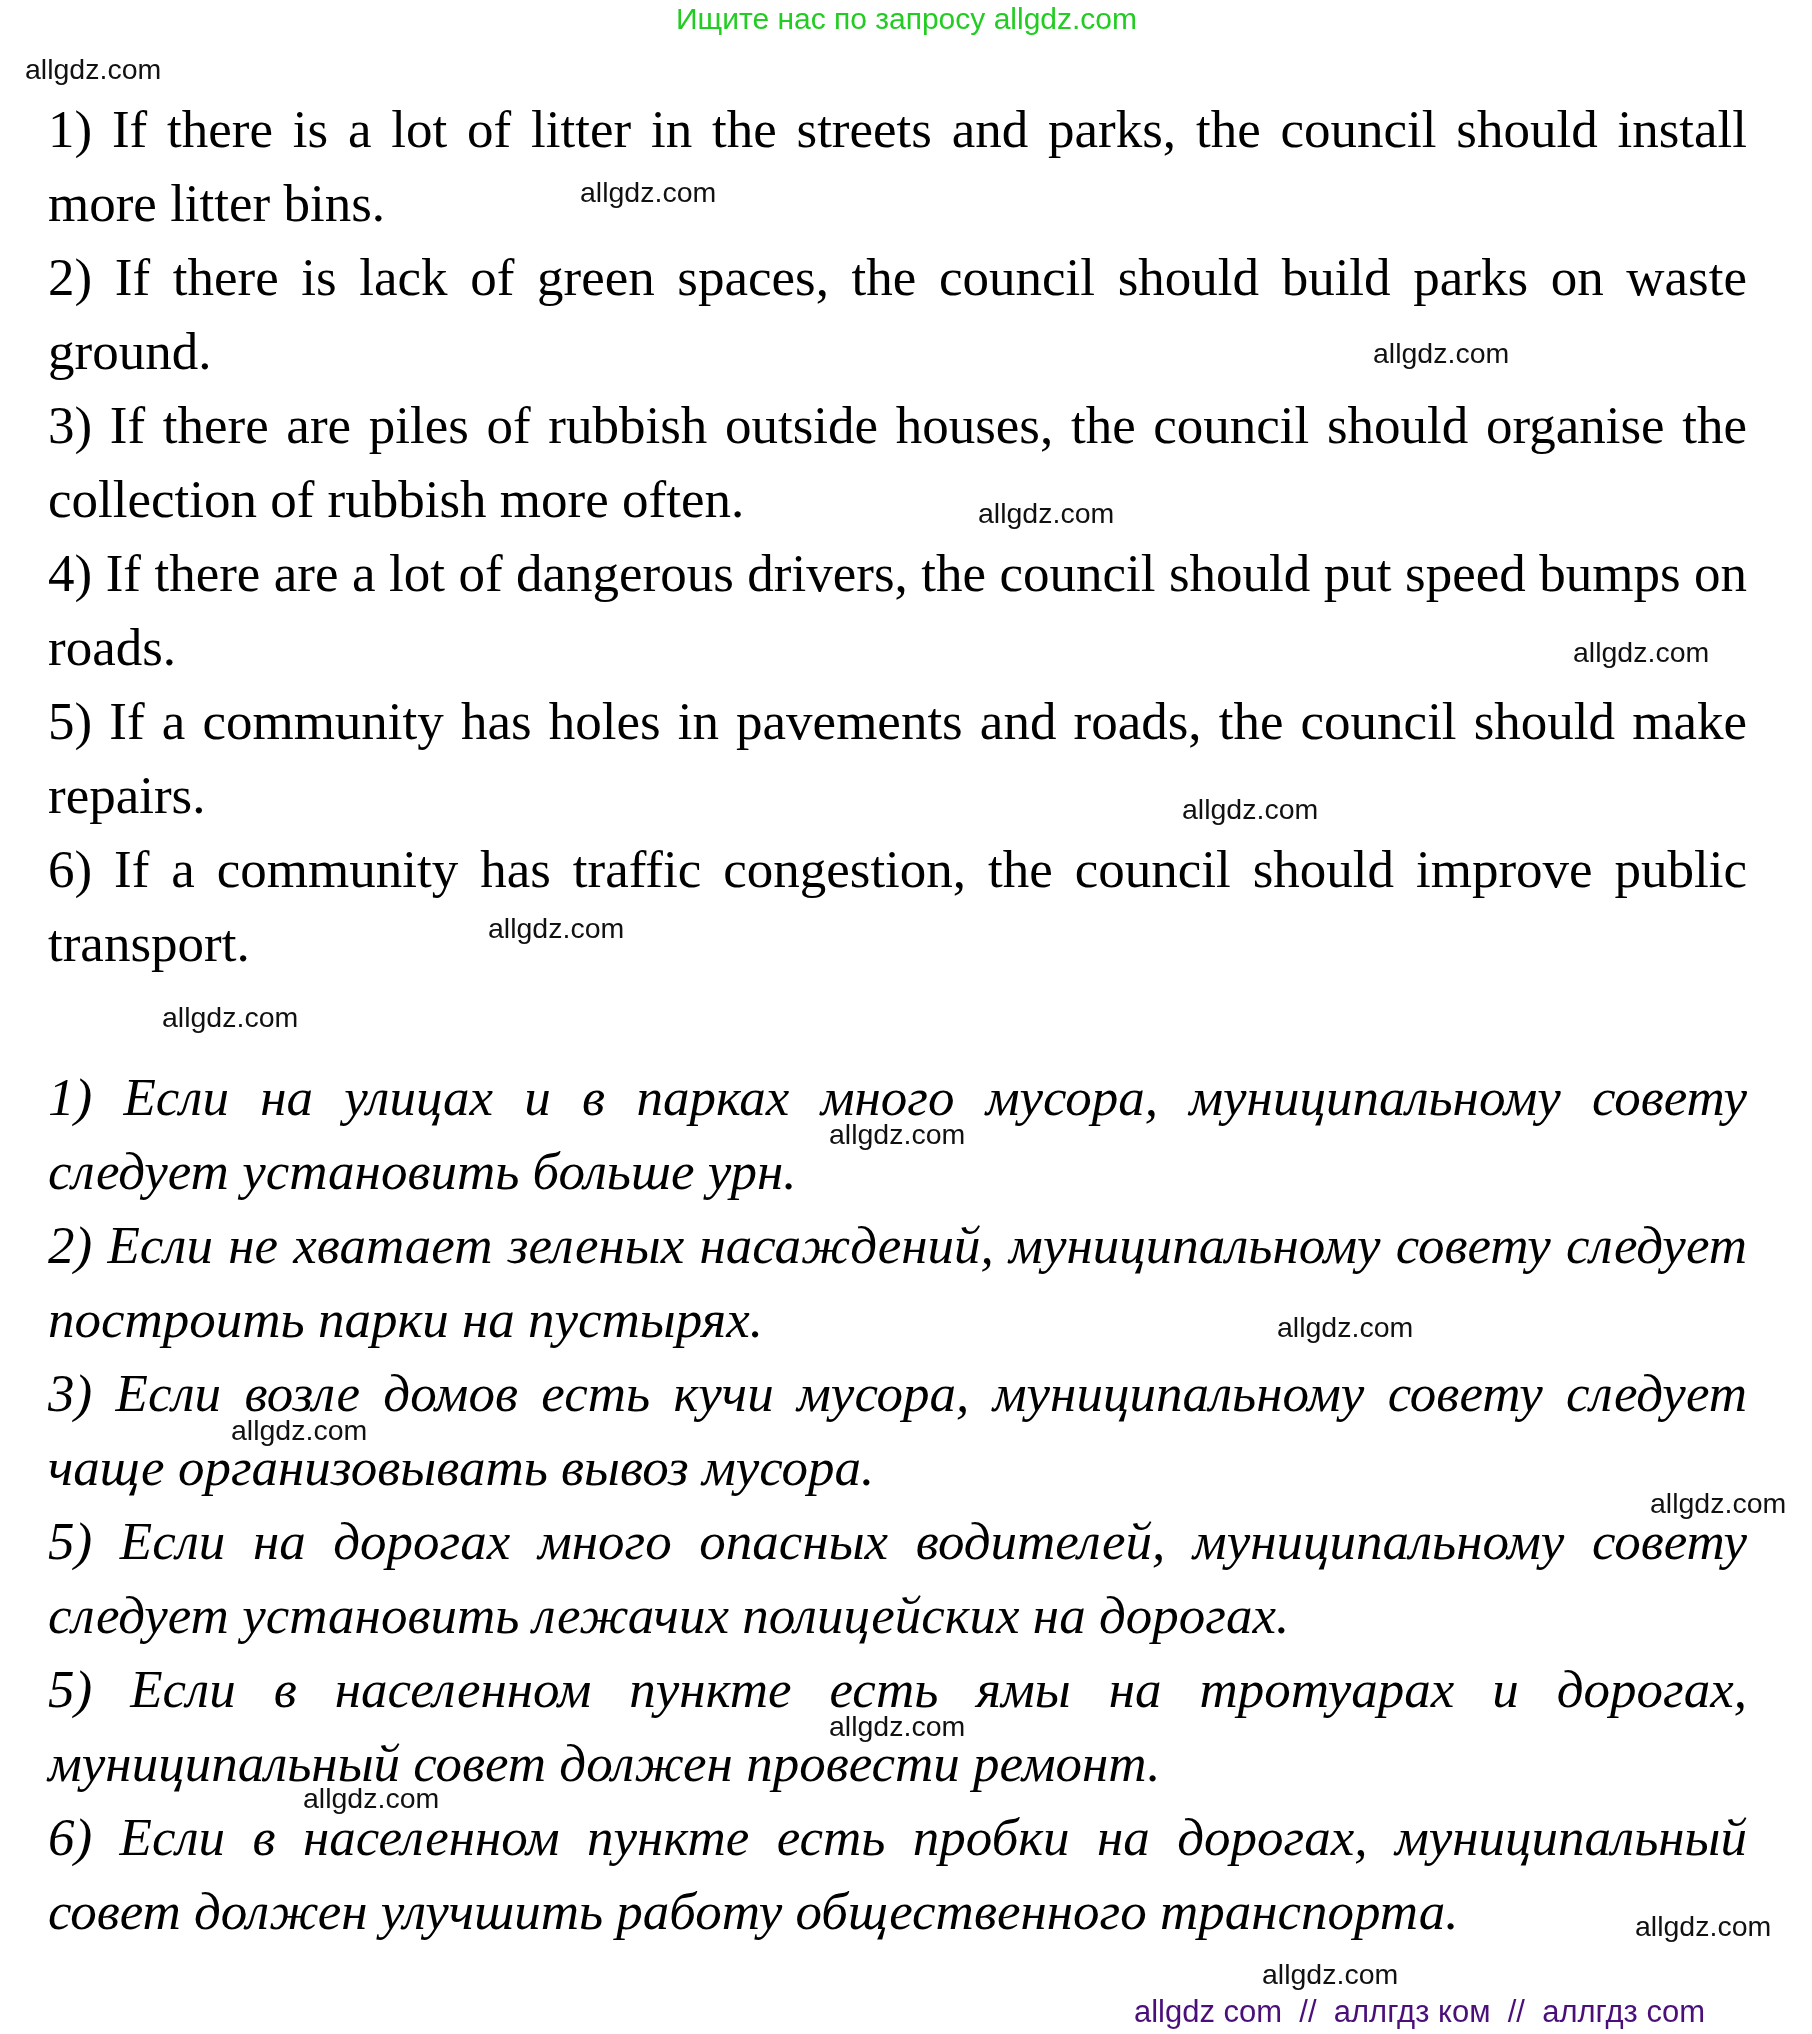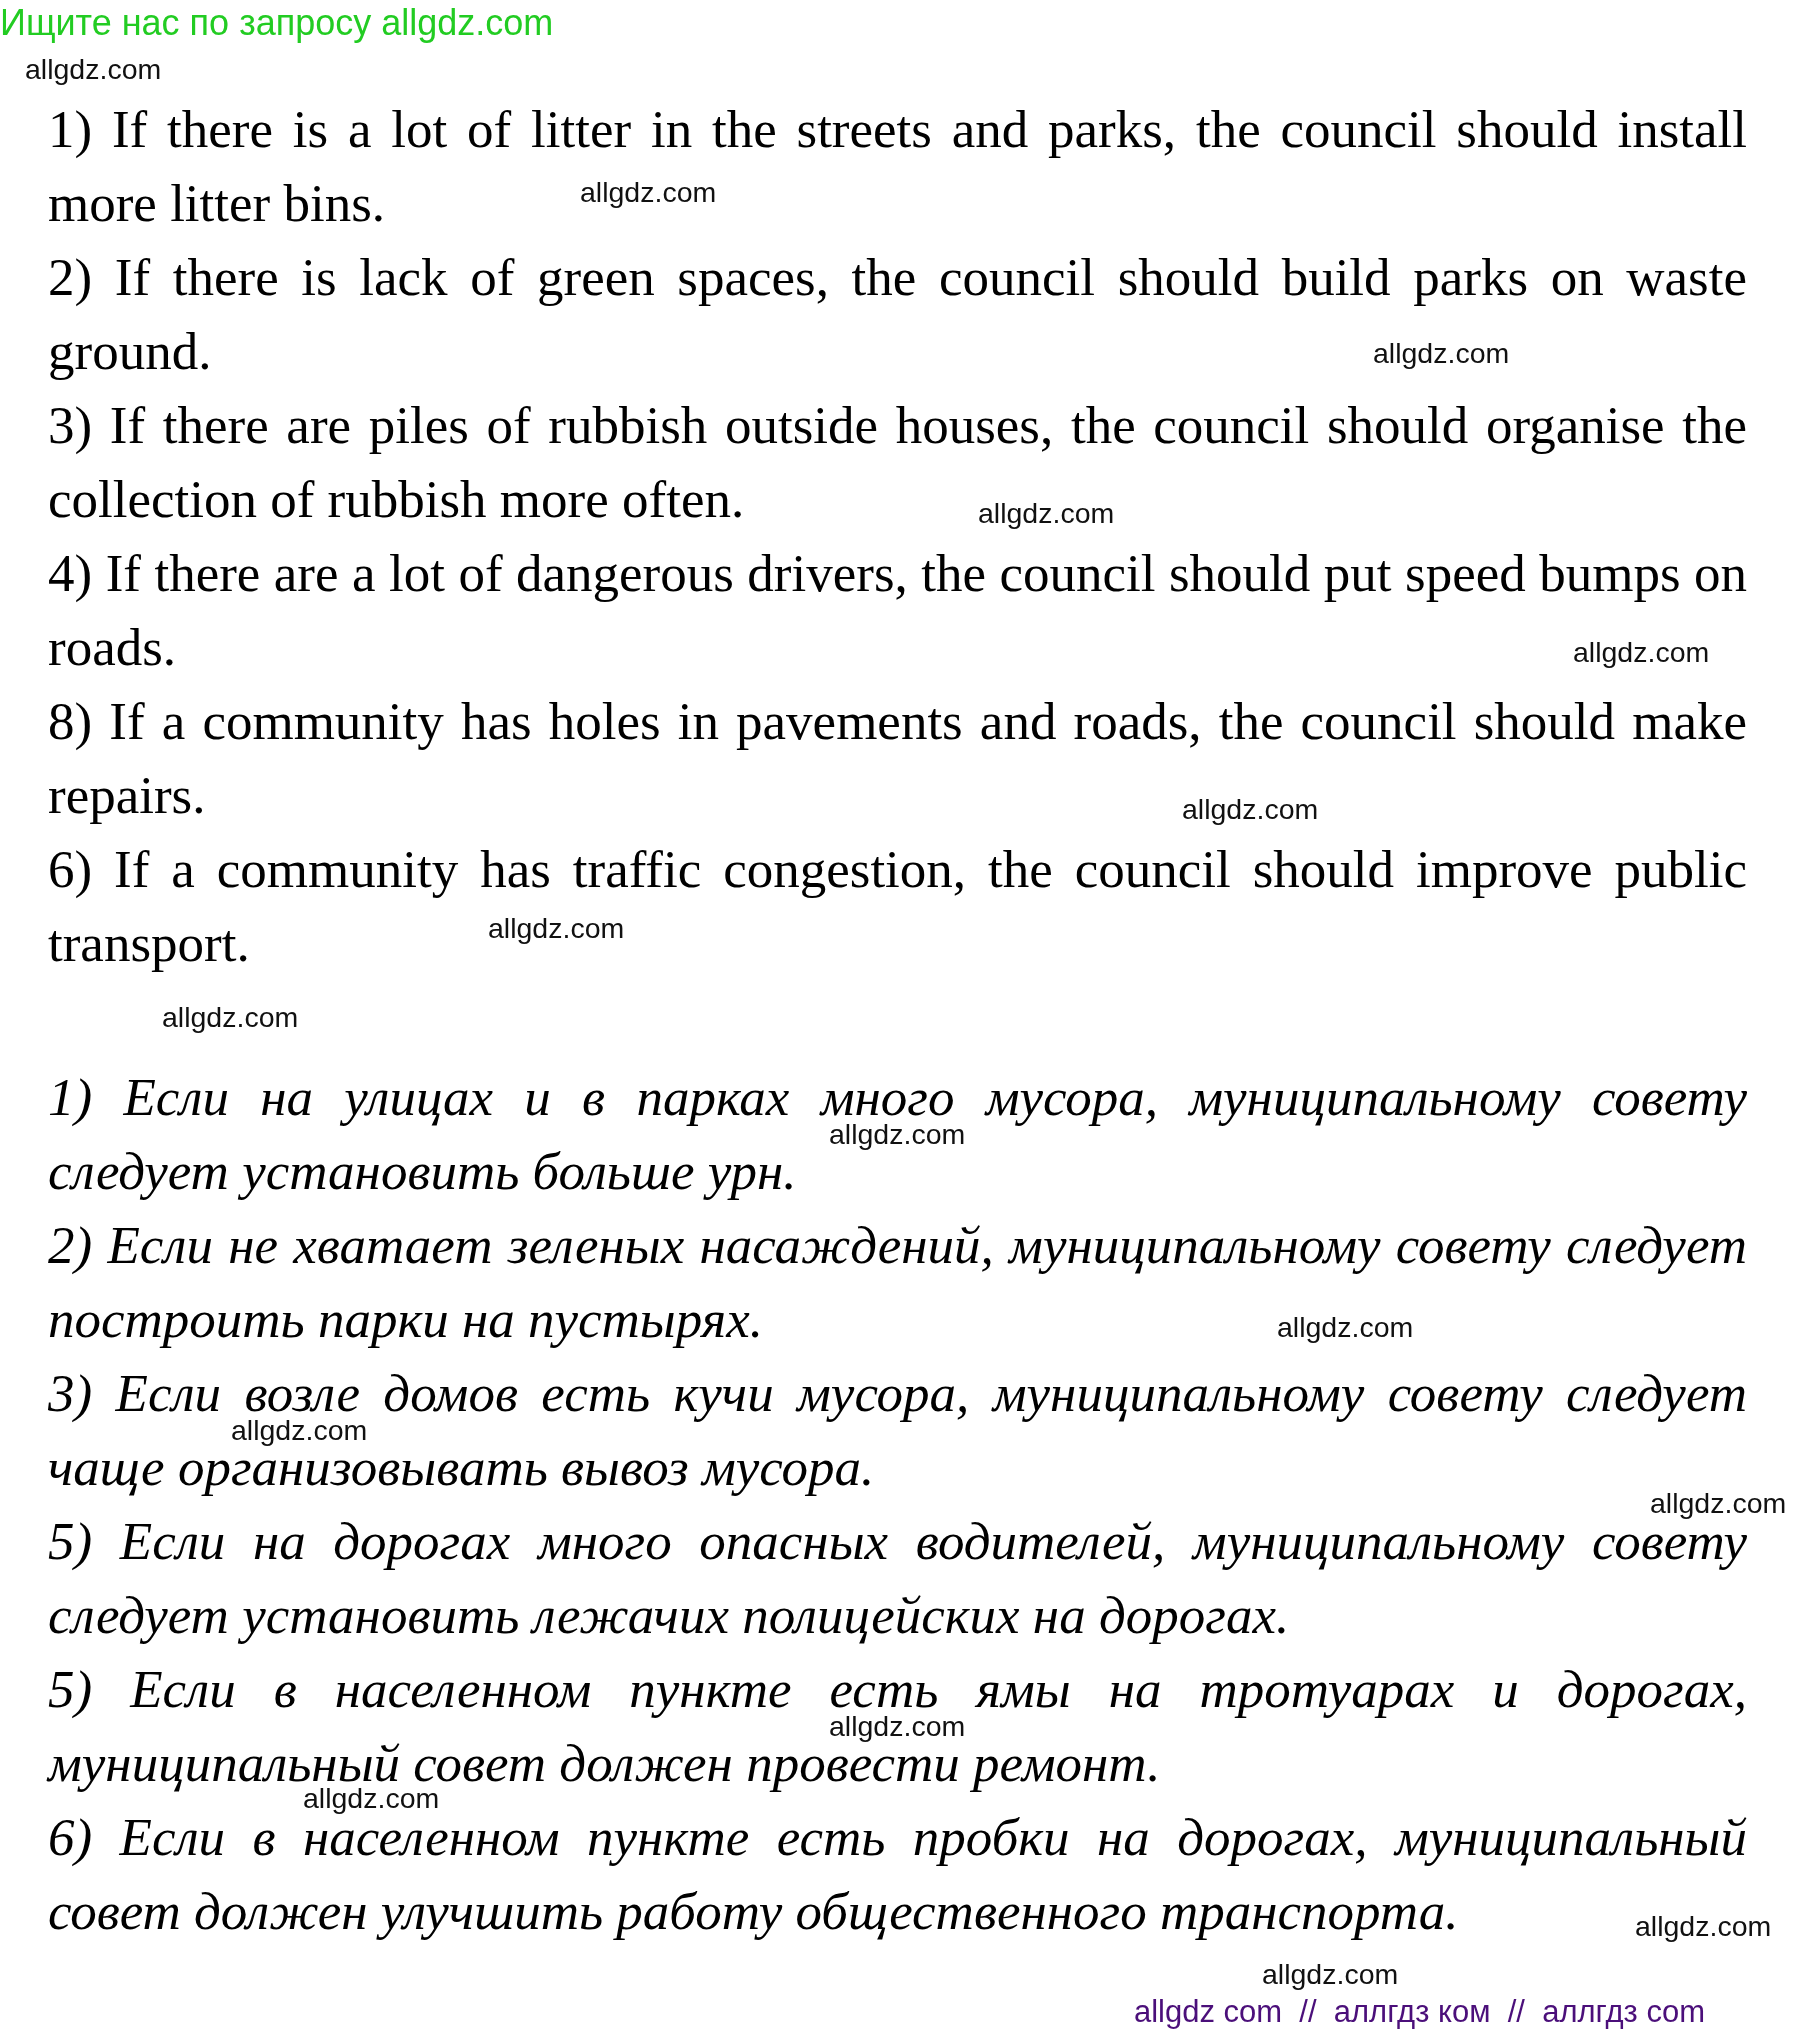--- a/index.html
+++ b/index.html
@@ -1,19 +1,19 @@
 <!DOCTYPE html>
 <html style="font-size:15px"><head>
 <meta charset="utf-8">
 <style>
   html, body { margin: 0; padding: 0; background: #ffffff; }
   body { width: 1813px; height: 2034px; position: relative; overflow: hidden; }
   .header {
-    position: absolute; top: 1.9px; left: 0; width: 1813px; text-align: left;
-    font-family: "Liberation Sans", sans-serif; font-size: 36px; color: #22cc22;
+    position: absolute; top: 1.9px; left: 0; width: 1813px; text-align: center;
+    font-family: "Liberation Sans", sans-serif; font-size: 30px; color: #22cc22;
   }
   .content {
     position: absolute; left: 48px; width: 1699px;
     font-family: "Liberation Serif", serif; color: #000;
   }
   .en { top: 92px; font-size: 53px; line-height: 74px; }
   .ru { top: 1060px; font-size: 53px; line-height: 74px; font-style: italic; }
   .item { text-align: justify; text-align-last: left; margin: 0; }
   .wm {
     position: absolute; font-family: "Liberation Sans", sans-serif;
@@ -28,21 +28,21 @@
 </head>
 <body>
 
 <div class="header">Ищите нас по запросу allgdz.com</div>
 
 <div class="content en">
   <p class="item">1) If there is a lot of litter in the streets and parks, the council should install more litter bins.</p>
   <p class="item">2) If there is lack of green spaces, the council should build parks on waste ground.</p>
   <p class="item">3) If there are piles of rubbish outside houses, the council should organise the collection of rubbish more often.</p>
   <p class="item">4) If there are a lot of dangerous drivers, the council should put speed bumps on roads.</p>
-  <p class="item">8) If a community has holes in pavements and roads, the council should make repairs.</p>
+  <p class="item">5) If a community has holes in pavements and roads, the council should make repairs.</p>
   <p class="item">6) If a community has traffic congestion, the council should improve public transport.</p>
 </div>
 
 <div class="content ru">
   <p class="item">1) Если на улицах и в парках много мусора, муниципальному совету следует установить больше урн.</p>
   <p class="item">2) Если не хватает зеленых насаждений, муниципальному совету следует построить парки на пустырях.</p>
   <p class="item">3) Если возле домов есть кучи мусора, муниципальному совету следует чаще организовывать вывоз мусора.</p>
   <p class="item">5) Если на дорогах много опасных водителей, муниципальному совету следует установить лежачих полицейских на дорогах.</p>
   <p class="item">5) Если в населенном пункте есть ямы на тротуарах и дорогах, муниципальный совет должен провести ремонт.</p>
   <p class="item">6) Если в населенном пункте есть пробки на дорогах, муниципальный совет должен улучшить работу общественного транспорта.</p>

